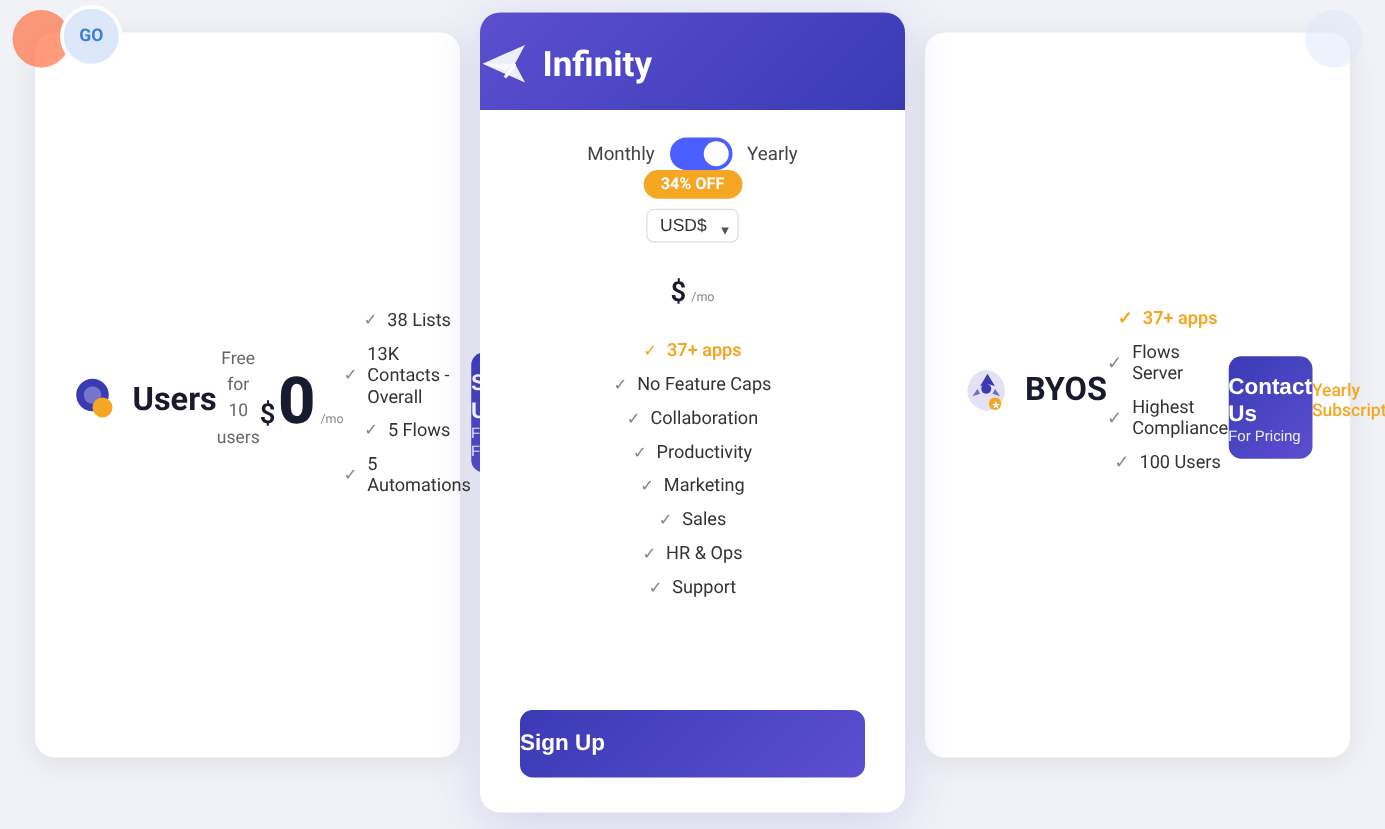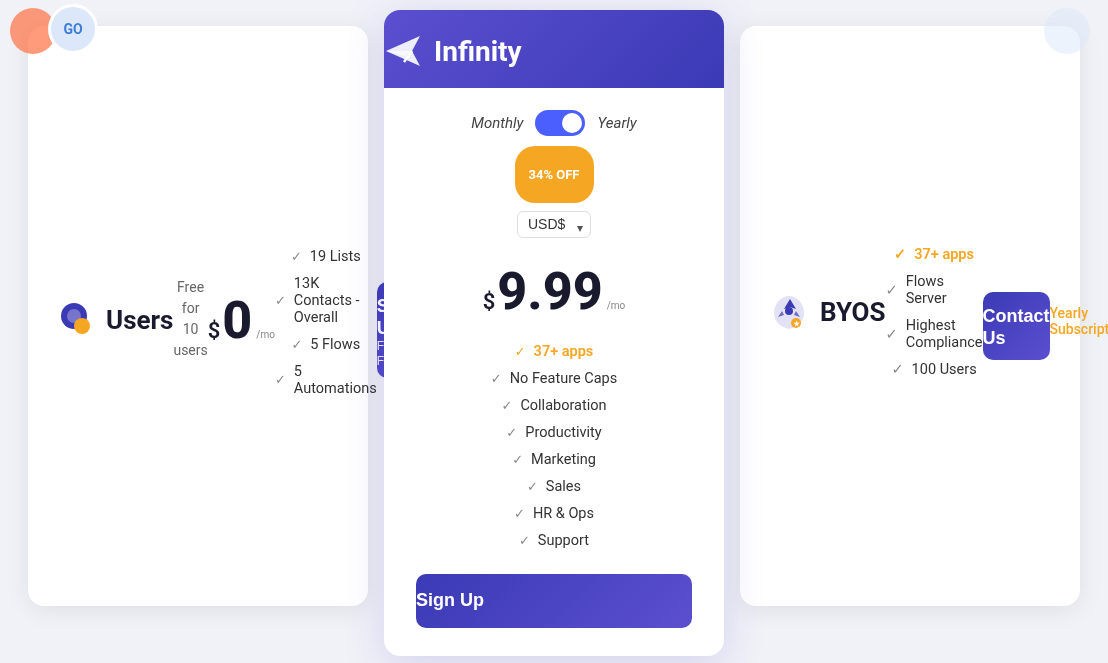--- a/index.html
+++ b/index.html
@@ -167,22 +167,21 @@
       font-weight: 400;
       display: block;
       opacity: 0.9;
     }
 
     
     .toggle-row {
       display: flex;
       align-items: center;
       gap: 12px;
-      margin-bottom: 10px;
-      font-style: italic;
+      margin-bottom: 0;
     }
     .toggle-label {
       font-size: 15px;
       color: #444;
     }
     .toggle-switch {
       width: 50px;
       height: 26px;
       background: #4b5fff;
       border-radius: 13px;
@@ -200,21 +199,21 @@
       border-radius: 50%;
     }
 
     
     .badge-off {
       background: #f5a623;
       color: #fff;
       font-size: 13px;
       font-weight: 700;
       border-radius: 20px;
-      padding: 21px 14px;
+      padding: 4px 14px;
       margin-bottom: 8px;
       display: inline-block;
     }
 
     
     .currency-select {
       border: 1px solid #ddd;
       border-radius: 6px;
       padding: 4px 24px 5px 10px;
       font-size: 14px;
@@ -328,21 +327,21 @@
 
       <div class="price-row">
         <span class="price-dollar">$</span>
         <span class="price-amount">0</span>
         <span class="price-period">/mo</span>
       </div>
 
       <ul class="feature-list">
         <li>
             <span class="check">✓</span>
-            <span class="feat-text">19 Lists</span>
+            <span class="feat-text">38 Lists</span>
           </li>
         <li>
             <span class="check">✓</span>
             <span class="feat-text">13K Contacts - Overall</span>
           </li>
         <li>
             <span class="check">✓</span>
             <span class="feat-text">5 Flows</span>
           </li>
         <li>
@@ -383,21 +382,20 @@
         <div class="currency-wrap">
           <select class="currency-select">
             <option>USD$</option>
             <option>EUR€</option>
             <option>GBP£</option>
           </select>
         </div>
 
         <div class="price-row">
           <span class="price-dollar">$</span>
-          <span class="price-amount">9.99</span>
           <span class="price-period">/mo</span>
         </div>
 
         <ul class="feature-list">
           <li class="highlight">
               <span class="check">✓</span>
               <span class="feat-text">37+ apps</span>
             </li>
           <li>
               <span class="check">✓</span>
@@ -474,19 +472,20 @@
         <li>
             <span class="check">✓</span>
             <span>100 Users</span>
           </li>
       </ul>
 
       <div style="flex:1;"></div>
 
       <button class="btn-primary" style="margin-top:20px;">
         <span>Contact Us</span>
+        <span class="btn-sub">For Pricing</span>
       </button>
 
       <span class="yearly-sub-link">Yearly Subscription</span>
     </div>
 
   </div>
 </div>
 
 </body></html>

